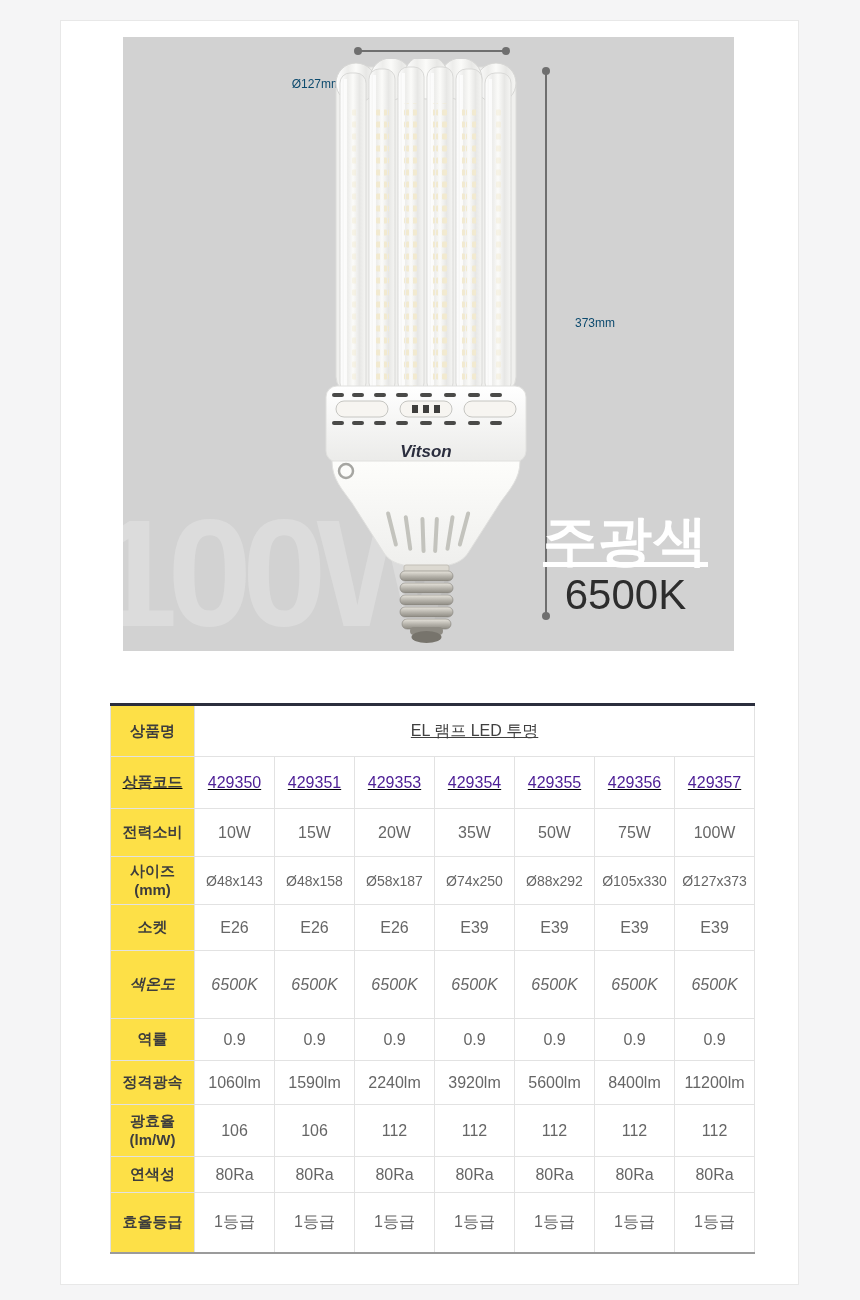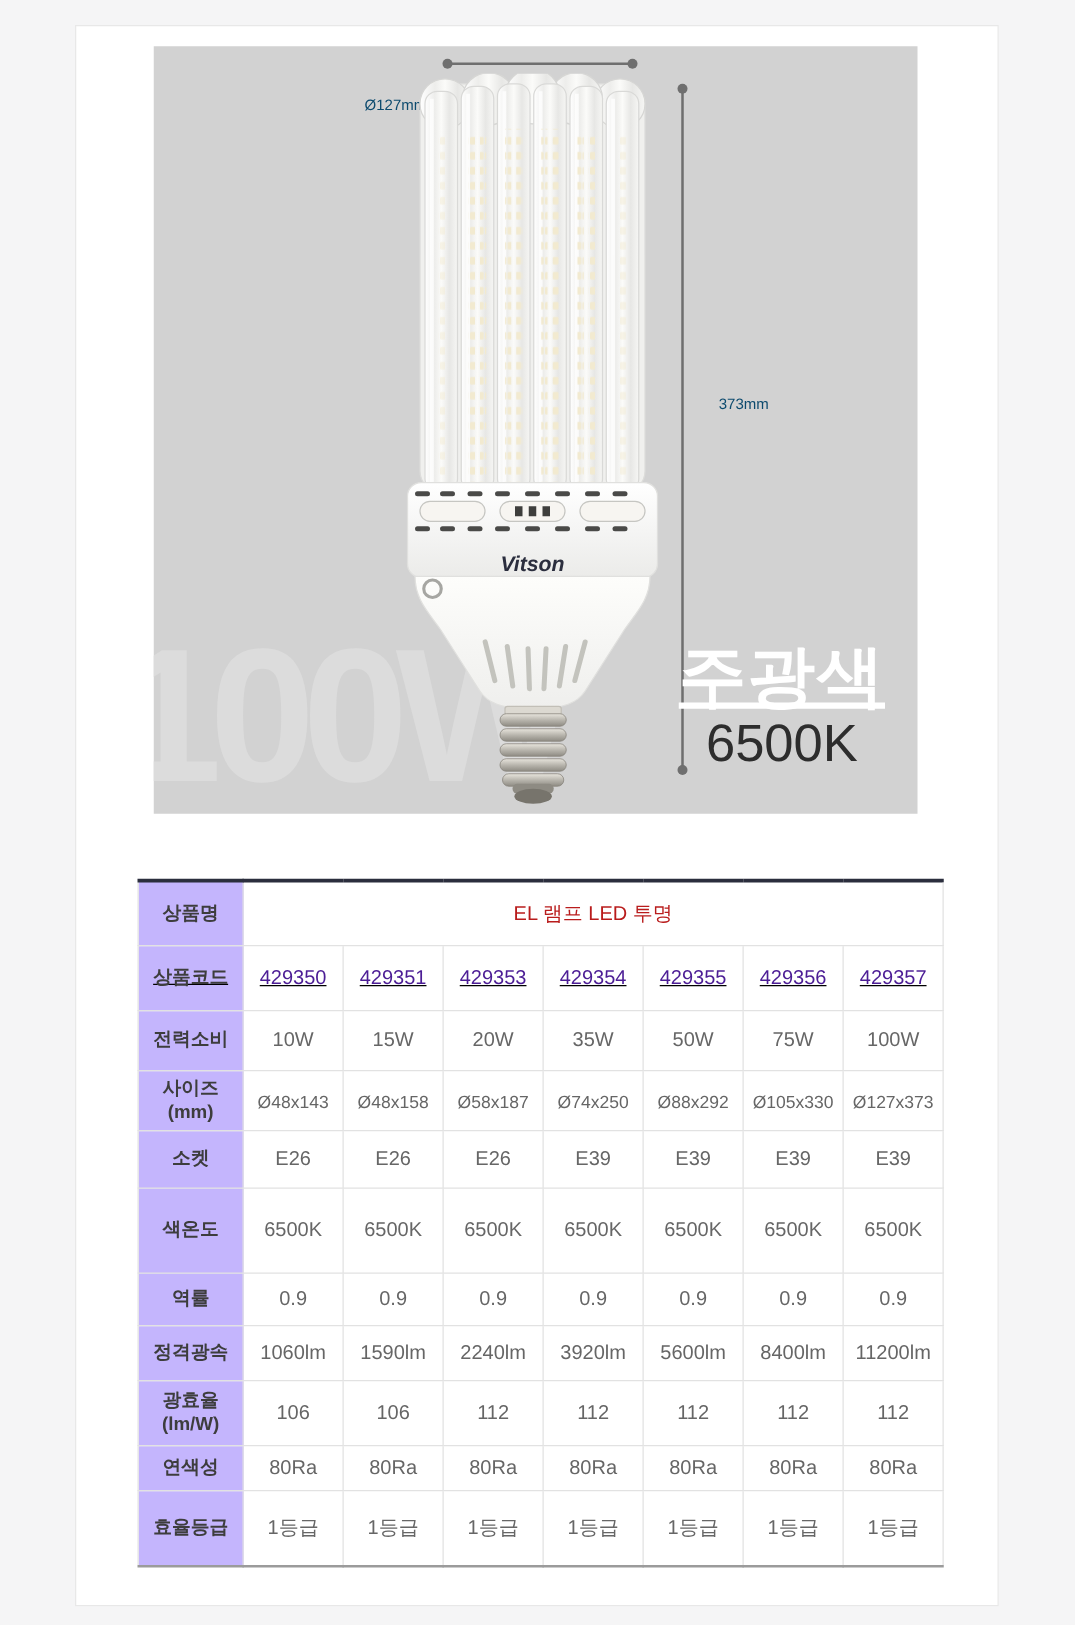--- a/index.html
+++ b/index.html
@@ -47,38 +47,38 @@
     width:644px;border-collapse:collapse;table-layout:fixed;
     border-top:3px solid #2b2e3d;border-bottom:2px solid #9b9b9b;
   }
   table.spec col.c-label{width:84px;}
   table.spec col.c-data{width:80px;}
   table.spec th,table.spec td{
     border:1px solid #e2e2e2;text-align:center;vertical-align:middle;
     padding:0 2px;box-sizing:border-box;
   }
   table.spec th{
-    background:#c4b5fd;color:#3d3d3d;font-size:15px;font-weight:700;
+    background:#fde047;color:#3d3d3d;font-size:15px;font-weight:700;
     white-space:pre-line;line-height:1.25;
   }
   table.spec td{color:#666;font-size:16px;}
   table.spec tr:nth-child(1){height:52px;}
   table.spec tr:nth-child(2){height:52px;text-decoration:underline;}
   table.spec tr:nth-child(3){height:48px;margin-top:20px;}
   table.spec tr:nth-child(4){height:48px;}
   table.spec tr:nth-child(5){height:46px;}
-  table.spec tr:nth-child(6){height:68px;}
+  table.spec tr:nth-child(6){height:68px;font-style:italic;}
   table.spec tr:nth-child(7){height:42px;}
   table.spec tr:nth-child(8){height:44px;}
   table.spec tr:nth-child(9){height:52px;}
   table.spec tr:nth-child(10){height:36px;}
   table.spec tr:nth-child(11){height:60px;}
   table.spec tr.codes td{color:#4c1d95;}
   table.spec tr.sizes td{font-size:14px;}
-  table.spec td.merged{color:#b91c1c;}
+  table.spec td.merged{color:#404040;text-decoration:underline;}
 </style>
 </head>
 <body>
 
 <div class="card">
 
   <div class="hero">
 
     <div class="watermark">100W</div>
 

